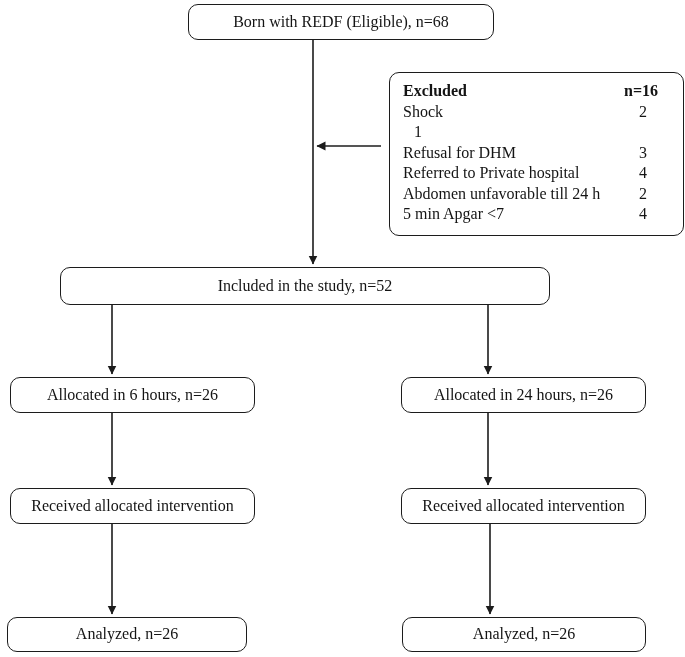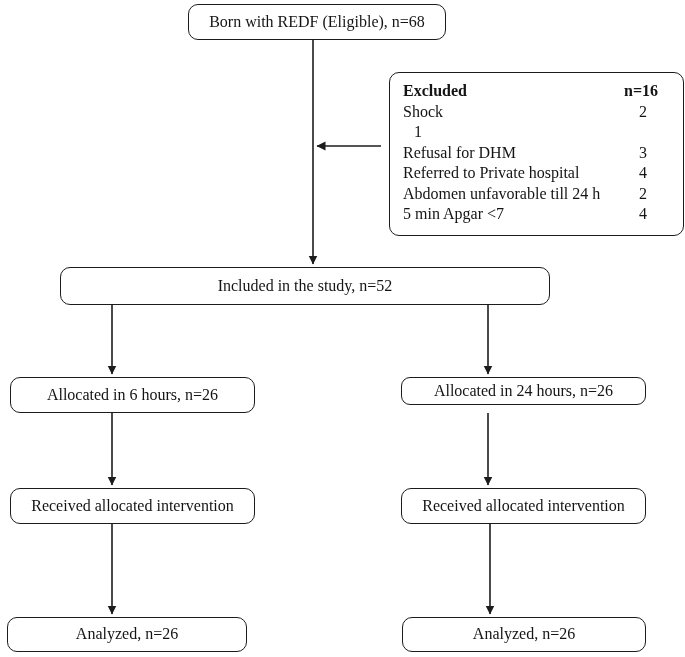--- a/index.html
+++ b/index.html
@@ -24,26 +24,26 @@
     border-radius: 10px;
     display: flex;
     align-items: center;
     justify-content: center;
     font-size: 16px;
     line-height: 1.15;
     text-align: center;
     z-index: 2;
   }
   
-  .box-eligible   { left: 188px; top: 4px;   width: 258px; height: 36px; }
+  .box-eligible   { left: 188px; top: 4px;   width: 306px; height: 36px; }
   .box-excluded   { left: 389px; top: 72px;  width: 295px; height: 164px;
                     display: block; padding: 8px 25px 8px 13px; text-align: left; }
   .box-included   { left: 60px;  top: 267px; width: 490px; height: 38px; }
   .box-alloc-l    { left: 10px;  top: 377px; width: 245px; height: 36px; }
-  .box-alloc-r    { left: 401px; top: 377px; width: 245px; height: 28px; border-radius: 9px; }
+  .box-alloc-r    { left: 401px; top: 377px; width: 245px; height: 36px; }
   .box-recv-l     { left: 10px;  top: 488px; width: 245px; height: 36px; }
   .box-recv-r     { left: 401px; top: 488px; width: 245px; height: 36px; }
   .box-anal-l     { left: 7px;   top: 617px; width: 240px; height: 35px; }
   .box-anal-r     { left: 402px; top: 617px; width: 244px; height: 35px; }
 
   .excl-row {
     display: flex;
     justify-content: space-between;
     align-items: baseline;
     font-size: 16px;

